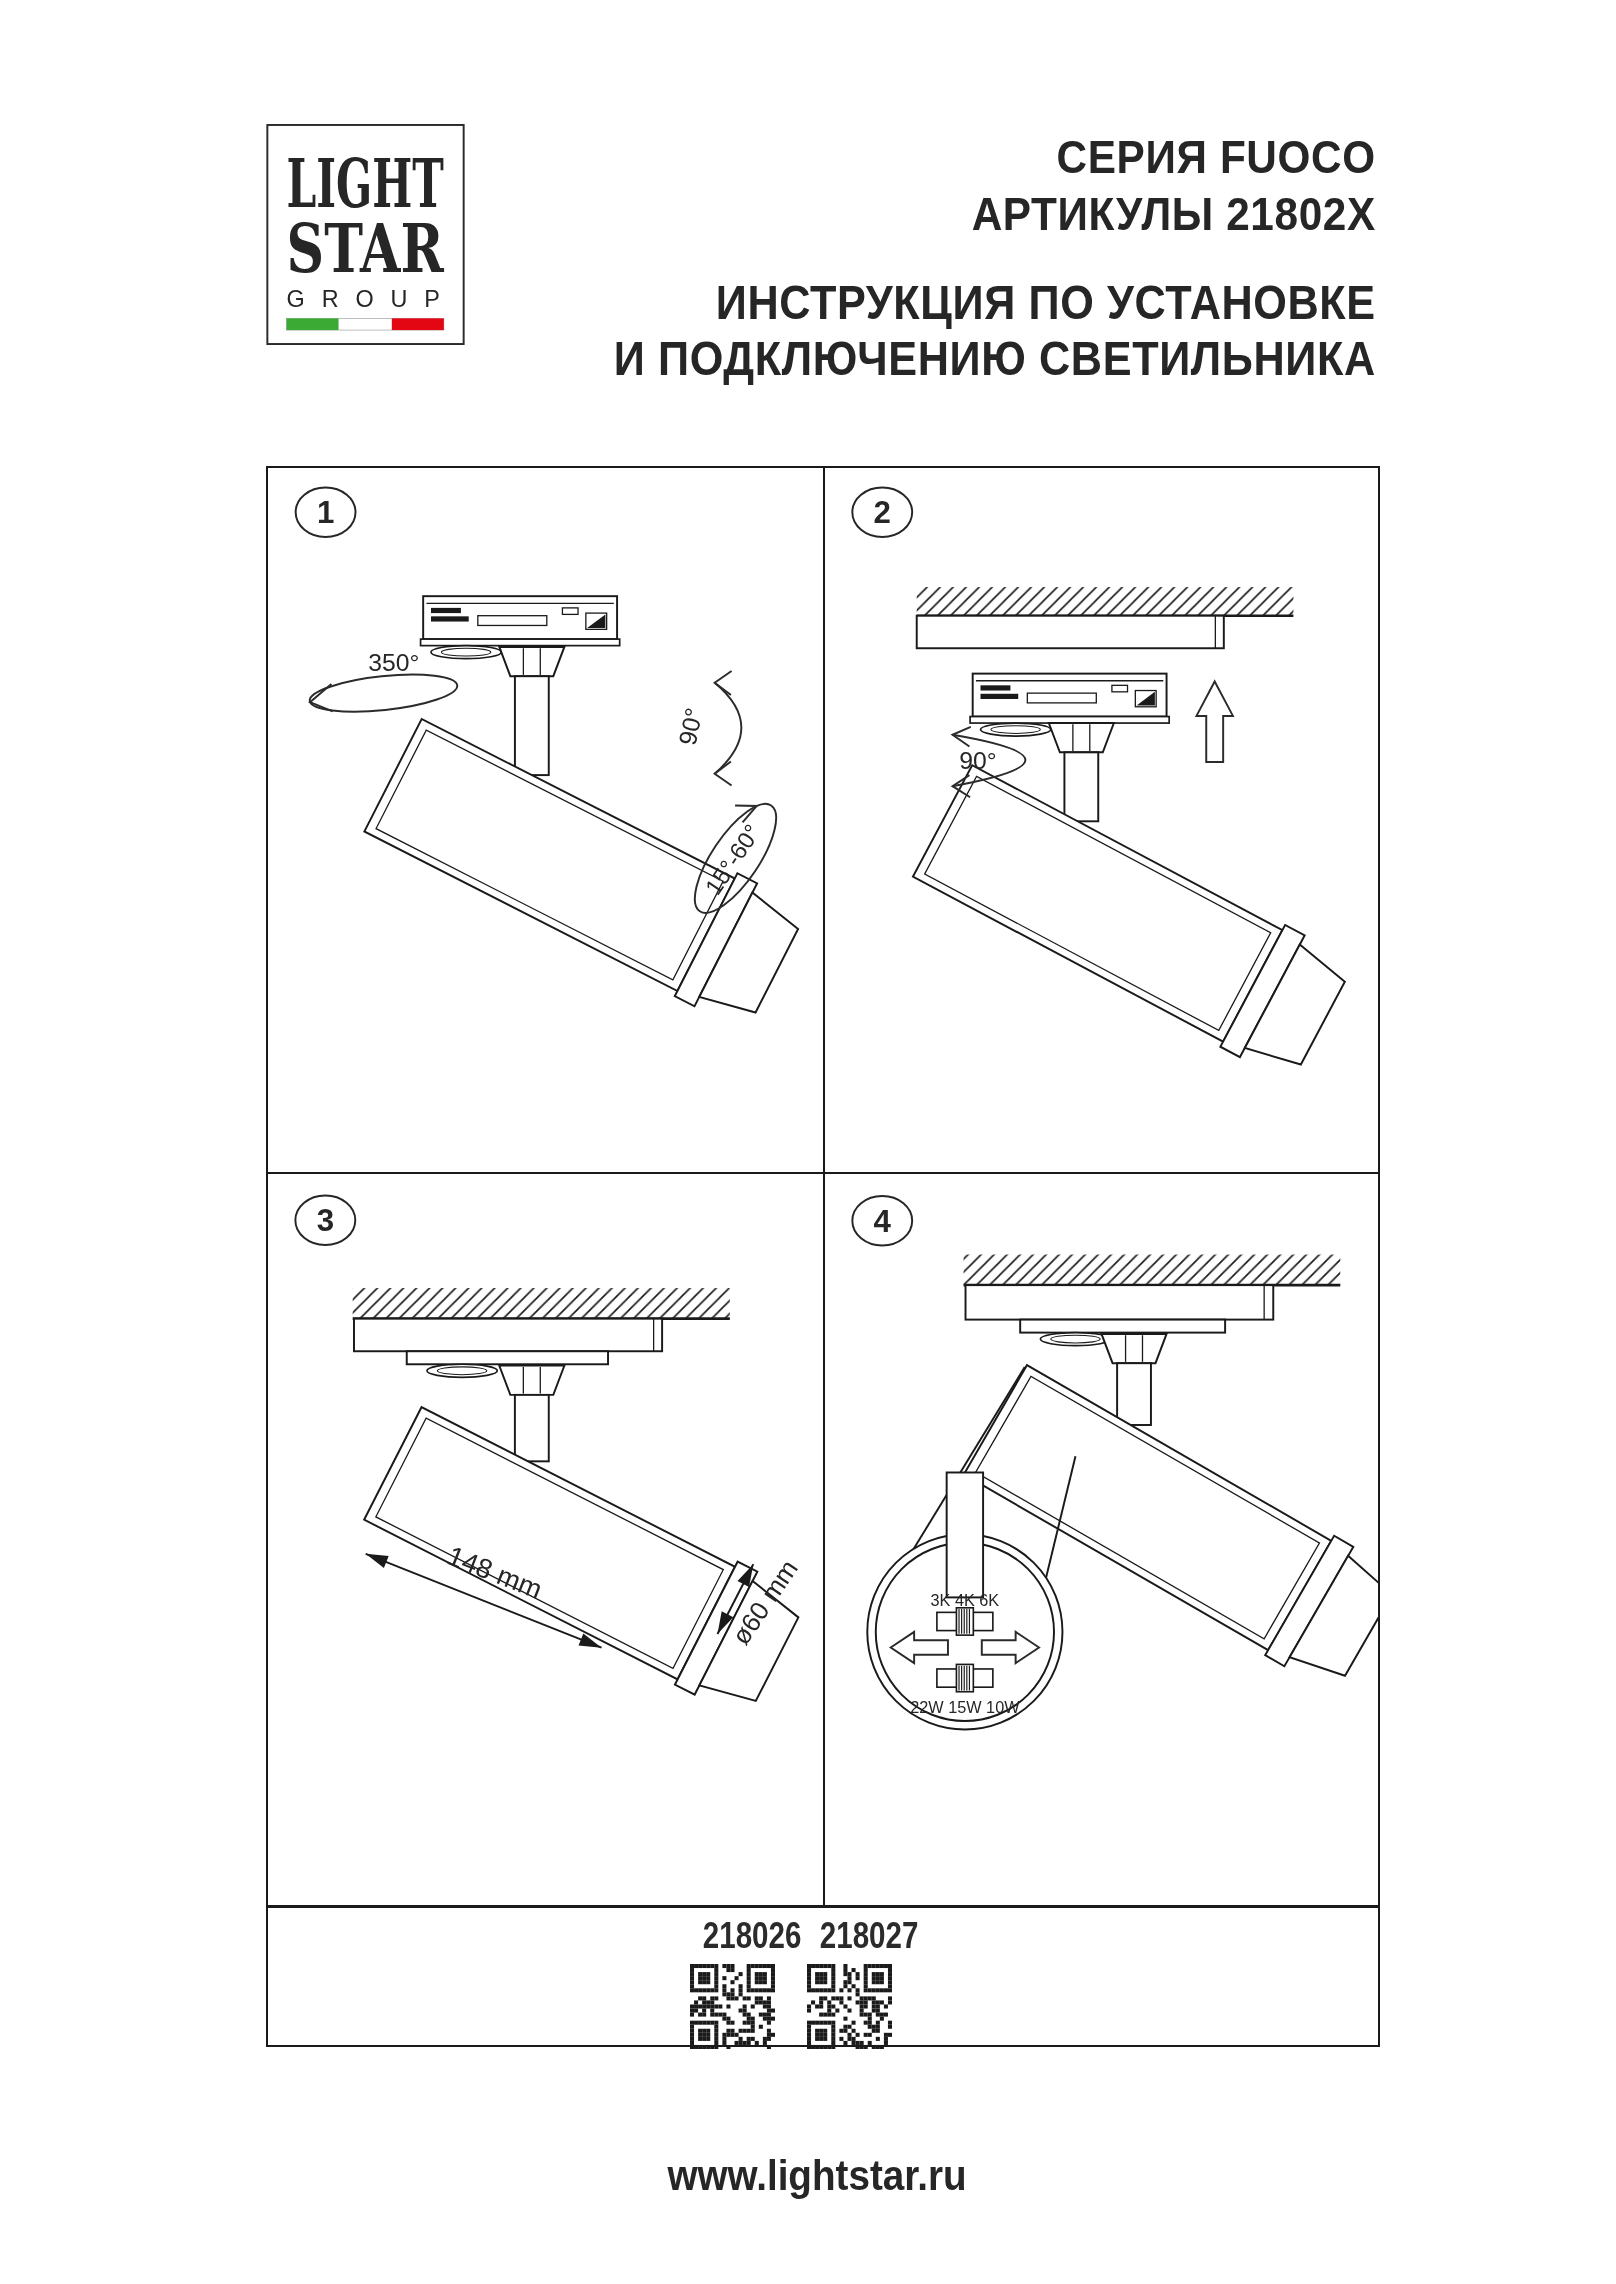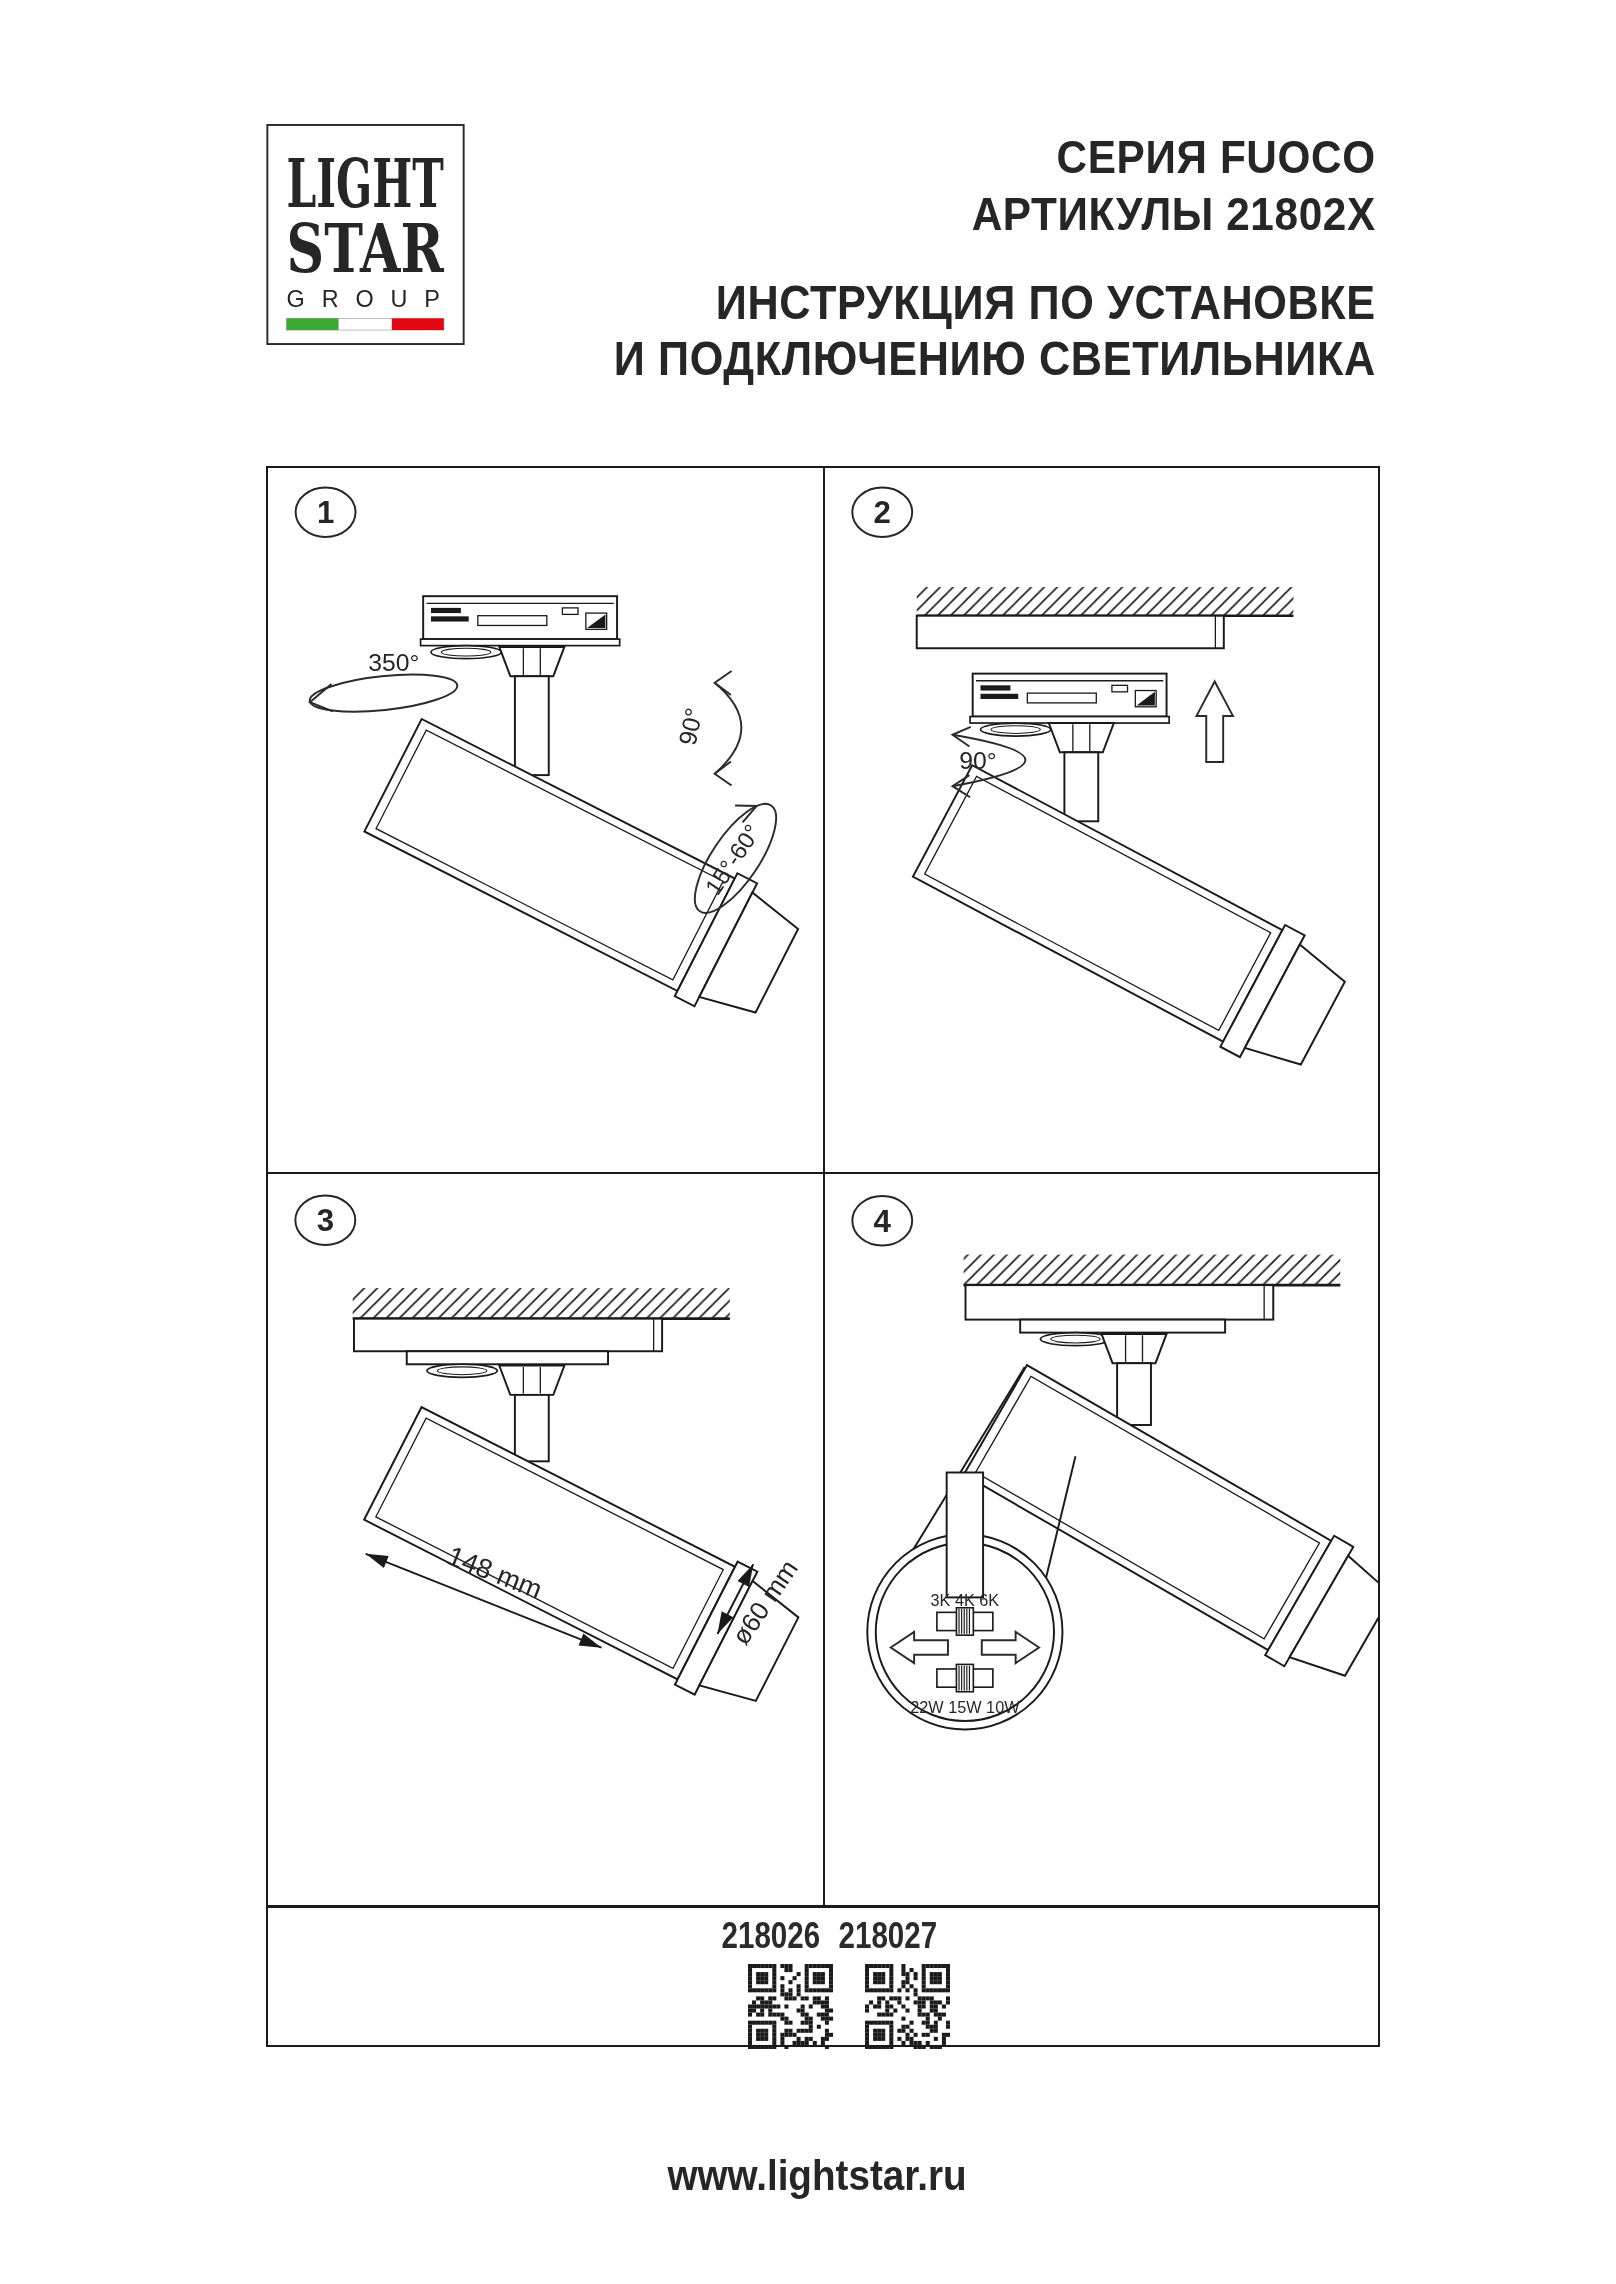--- a/index.html
+++ b/index.html
@@ -26,21 +26,21 @@
   .panel { background:#fff; position:relative; }
   .p1 { border-right:2px solid #1a1a1a; border-bottom:2px solid #1a1a1a; }
   .p2 { border-bottom:2px solid #1a1a1a; }
   .p3 { border-right:2px solid #1a1a1a; }
   .strip { grid-column:1 / 3; border-top:3.9px solid #1a1a1a; position:relative; }
 
   .panel svg.diagram { display:block; width:100%; height:100%; }
   svg text { font-family:"Liberation Sans", sans-serif; fill:#262626; }
 
   
-  .article-col { position:absolute; top:6.5px; width:143px; text-align:right; }
+  .article-col { position:absolute; top:6.5px; width:143px; text-align:left; }
   .col-a { left:422px; }
   .col-b { left:539px; }
   .code { font-size:36px; font-weight:bold; color:#2b2b2b; transform:scaleX(.82); letter-spacing:0; }
   .qr { margin-top:7.8px; }
 
   
   .footer { position:absolute; top:2152px; left:0; width:100%; text-align:center;
             font-size:42px; font-weight:bold; letter-spacing:0px; transform:scaleX(.92); }
 </style>
 </head>

